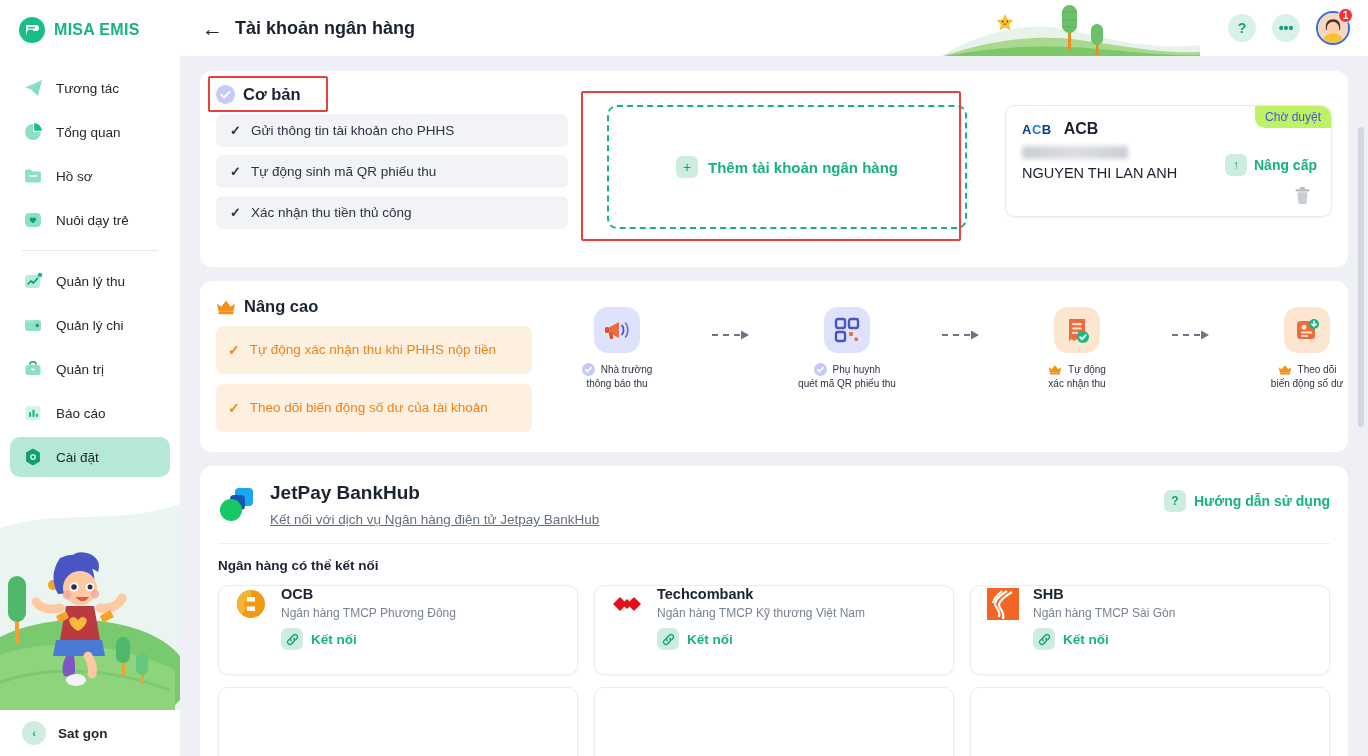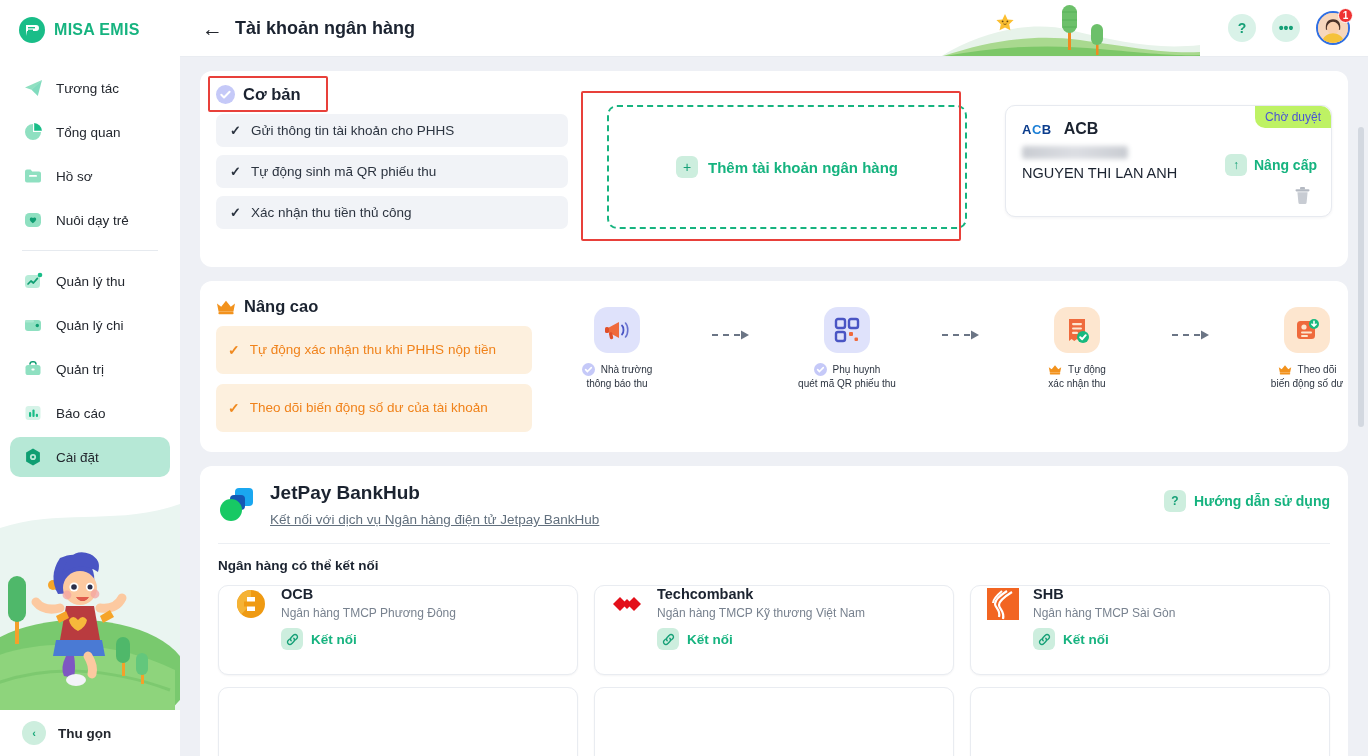--- a/index.html
+++ b/index.html
@@ -329,21 +329,21 @@
           <path d="M100 118 l10 -6 l4 7 l-11 6z" fill="#f6a429"></path>
           <path d="M66 158 q-6 12 -2 20 l10 2 q2 -12 0 -22z" fill="#7e57c2"></path>
           <ellipse cx="76" cy="182" rx="10" ry="6" fill="#f3f3f8"></ellipse>
           <path d="M88 158 q6 10 4 18" stroke="#fcc9a0" stroke-width="9" fill="none" stroke-linecap="round"></path>
         </g>
       </svg>
     </div>
 
     <div class="collapse">
       <div class="collapse-btn">‹</div>
-      <div class="collapse-label">Thu gọn</div>
+      <div class="collapse-label">Sat gọn</div>
     </div>
   </div>
 
   <div class="main">
 
     <div class="topbar">
       <div class="back-arrow">←</div>
       <div class="page-title">Tài khoản ngân hàng</div>
 
       <svg class="top-art" viewBox="0 0 260 57">

